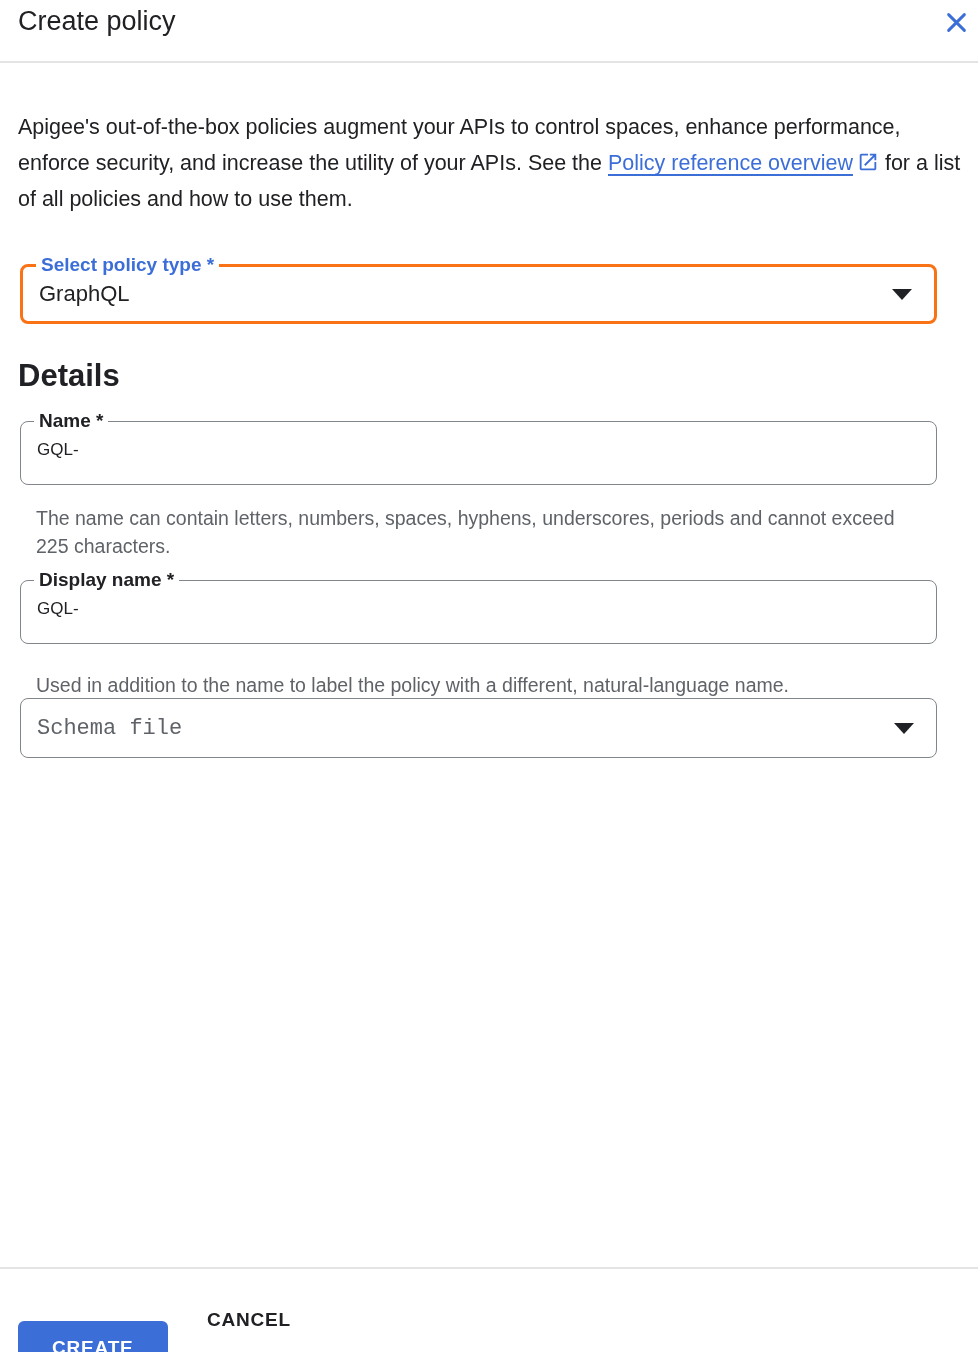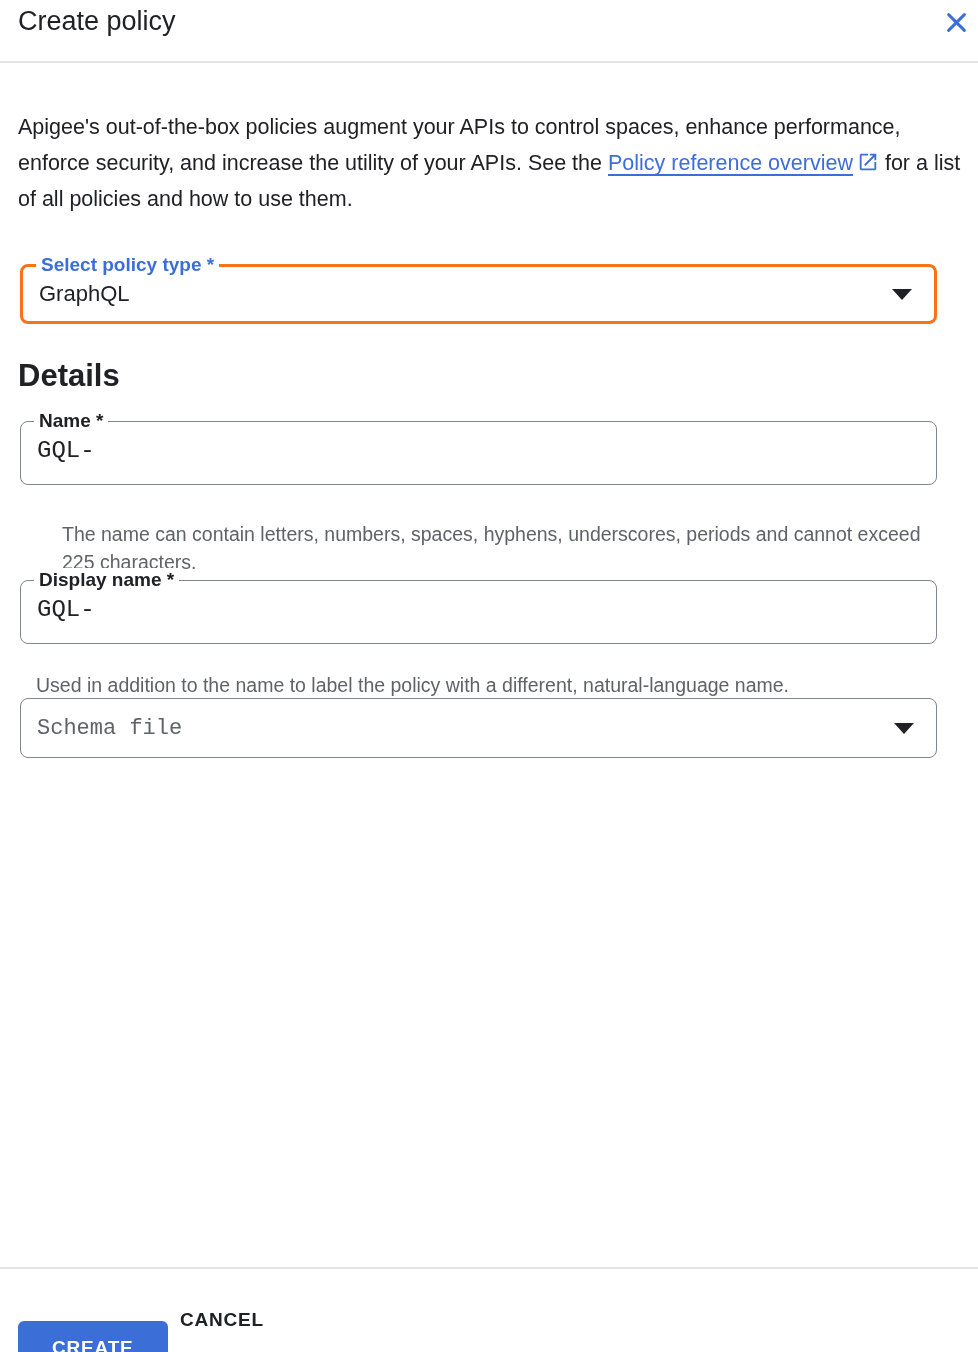--- a/index.html
+++ b/index.html
@@ -57,51 +57,51 @@
 
   
   .section-heading {
     position: absolute; left: 18px; top: 358px;
     font-size: 31px; font-weight: 700; color: #202124;
   }
 
   .tfield { border: 1.5px solid #80868b; }
   .tfield input {
     width: 100%; height: 100%; border: none; outline: none; background: transparent;
-    font-family: Liberation Mono, monospace;
-    font-size: 24px; color: #202124; padding: 0 16px 6px 16px;
+    font-family: Liberation Sans, sans-serif;
+    font-size: 17px; color: #202124; padding: 0 16px 6px 16px;
   }
   .field-name { top: 421px; height: 64px; }
   .field-display { top: 580px; height: 64px; }
 
   .helper {
     position: absolute; left: 36px; width: 890px;
     font-size: 19.5px; line-height: 28px; color: #5f6368;
   }
-  .helper-name { top: 520px; margin-left: 26px; }
+  .helper-name { top: 504px; }
   .helper-display { top: 671px; }
 
   .select-schema { top: 698px; height: 60px; border: 1.5px solid #80868b; cursor: pointer; font-family: Liberation Mono, monospace; }
   .select-schema .placeholder {
     position: absolute; left: 16px; top: 0; bottom: 0;
     display: flex; align-items: center; font-size: 22px; color: #5f6368;
   }
 
   
   .divider-bottom { position: absolute; top: 1267px; left: 0; right: 0; height: 2px; background: #e4e4e4; }
   .create-btn {
     position: absolute; left: 18px; top: 1293px; height: 54px; min-width: 128px;
     background: #3c6ed8; color: #ffffff; border: none; border-radius: 6px;
     font-family: "Liberation Sans", "DejaVu Sans", sans-serif;
     font-size: 19px; font-weight: 700; letter-spacing: 0.8px; padding: 0 34px;
     cursor: pointer;
     margin-top: 28px;
   }
   .cancel-btn {
-    position: absolute; left: 162px; top: 1293px; height: 54px;
+    position: absolute; left: 189px; top: 1293px; height: 54px;
     background: none; border: none;
     font-family: "Liberation Sans", "DejaVu Sans", sans-serif;
     font-size: 19px; font-weight: 700; letter-spacing: 0.8px; color: #202124;
     padding: 0 18px; cursor: pointer;
   }
 </style>
 </head>
 <body>
 
 <div class="stage">

